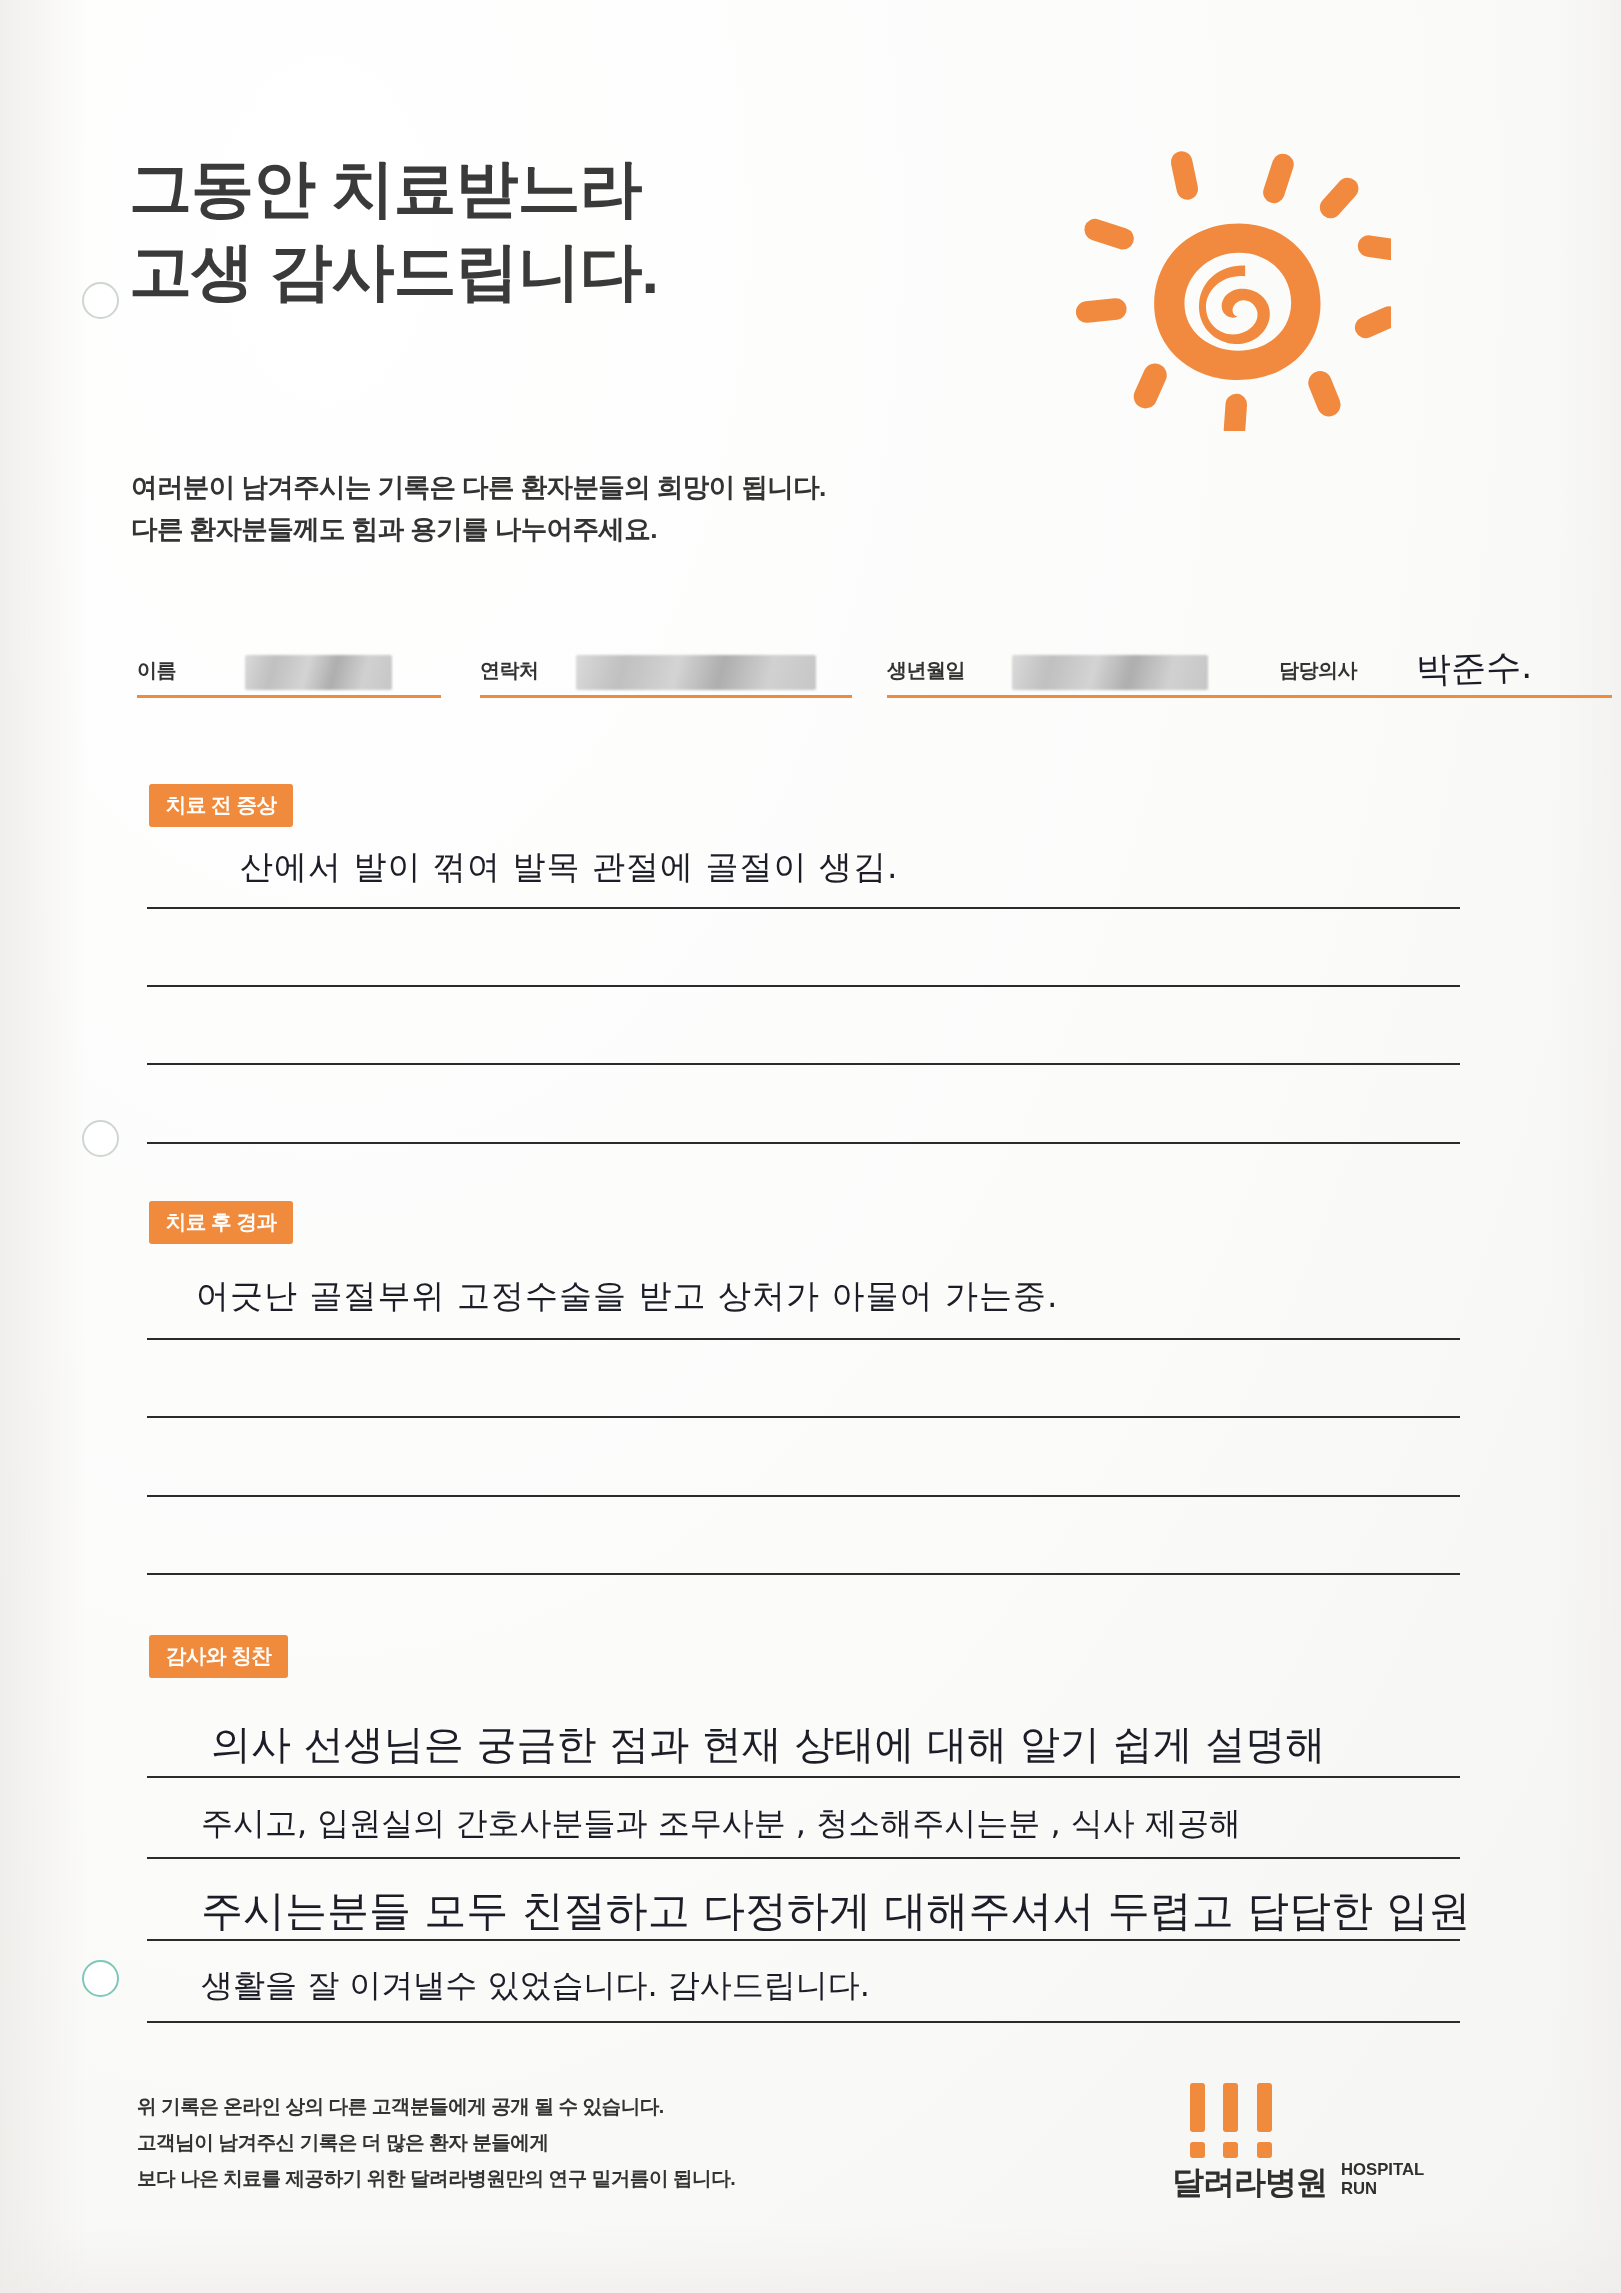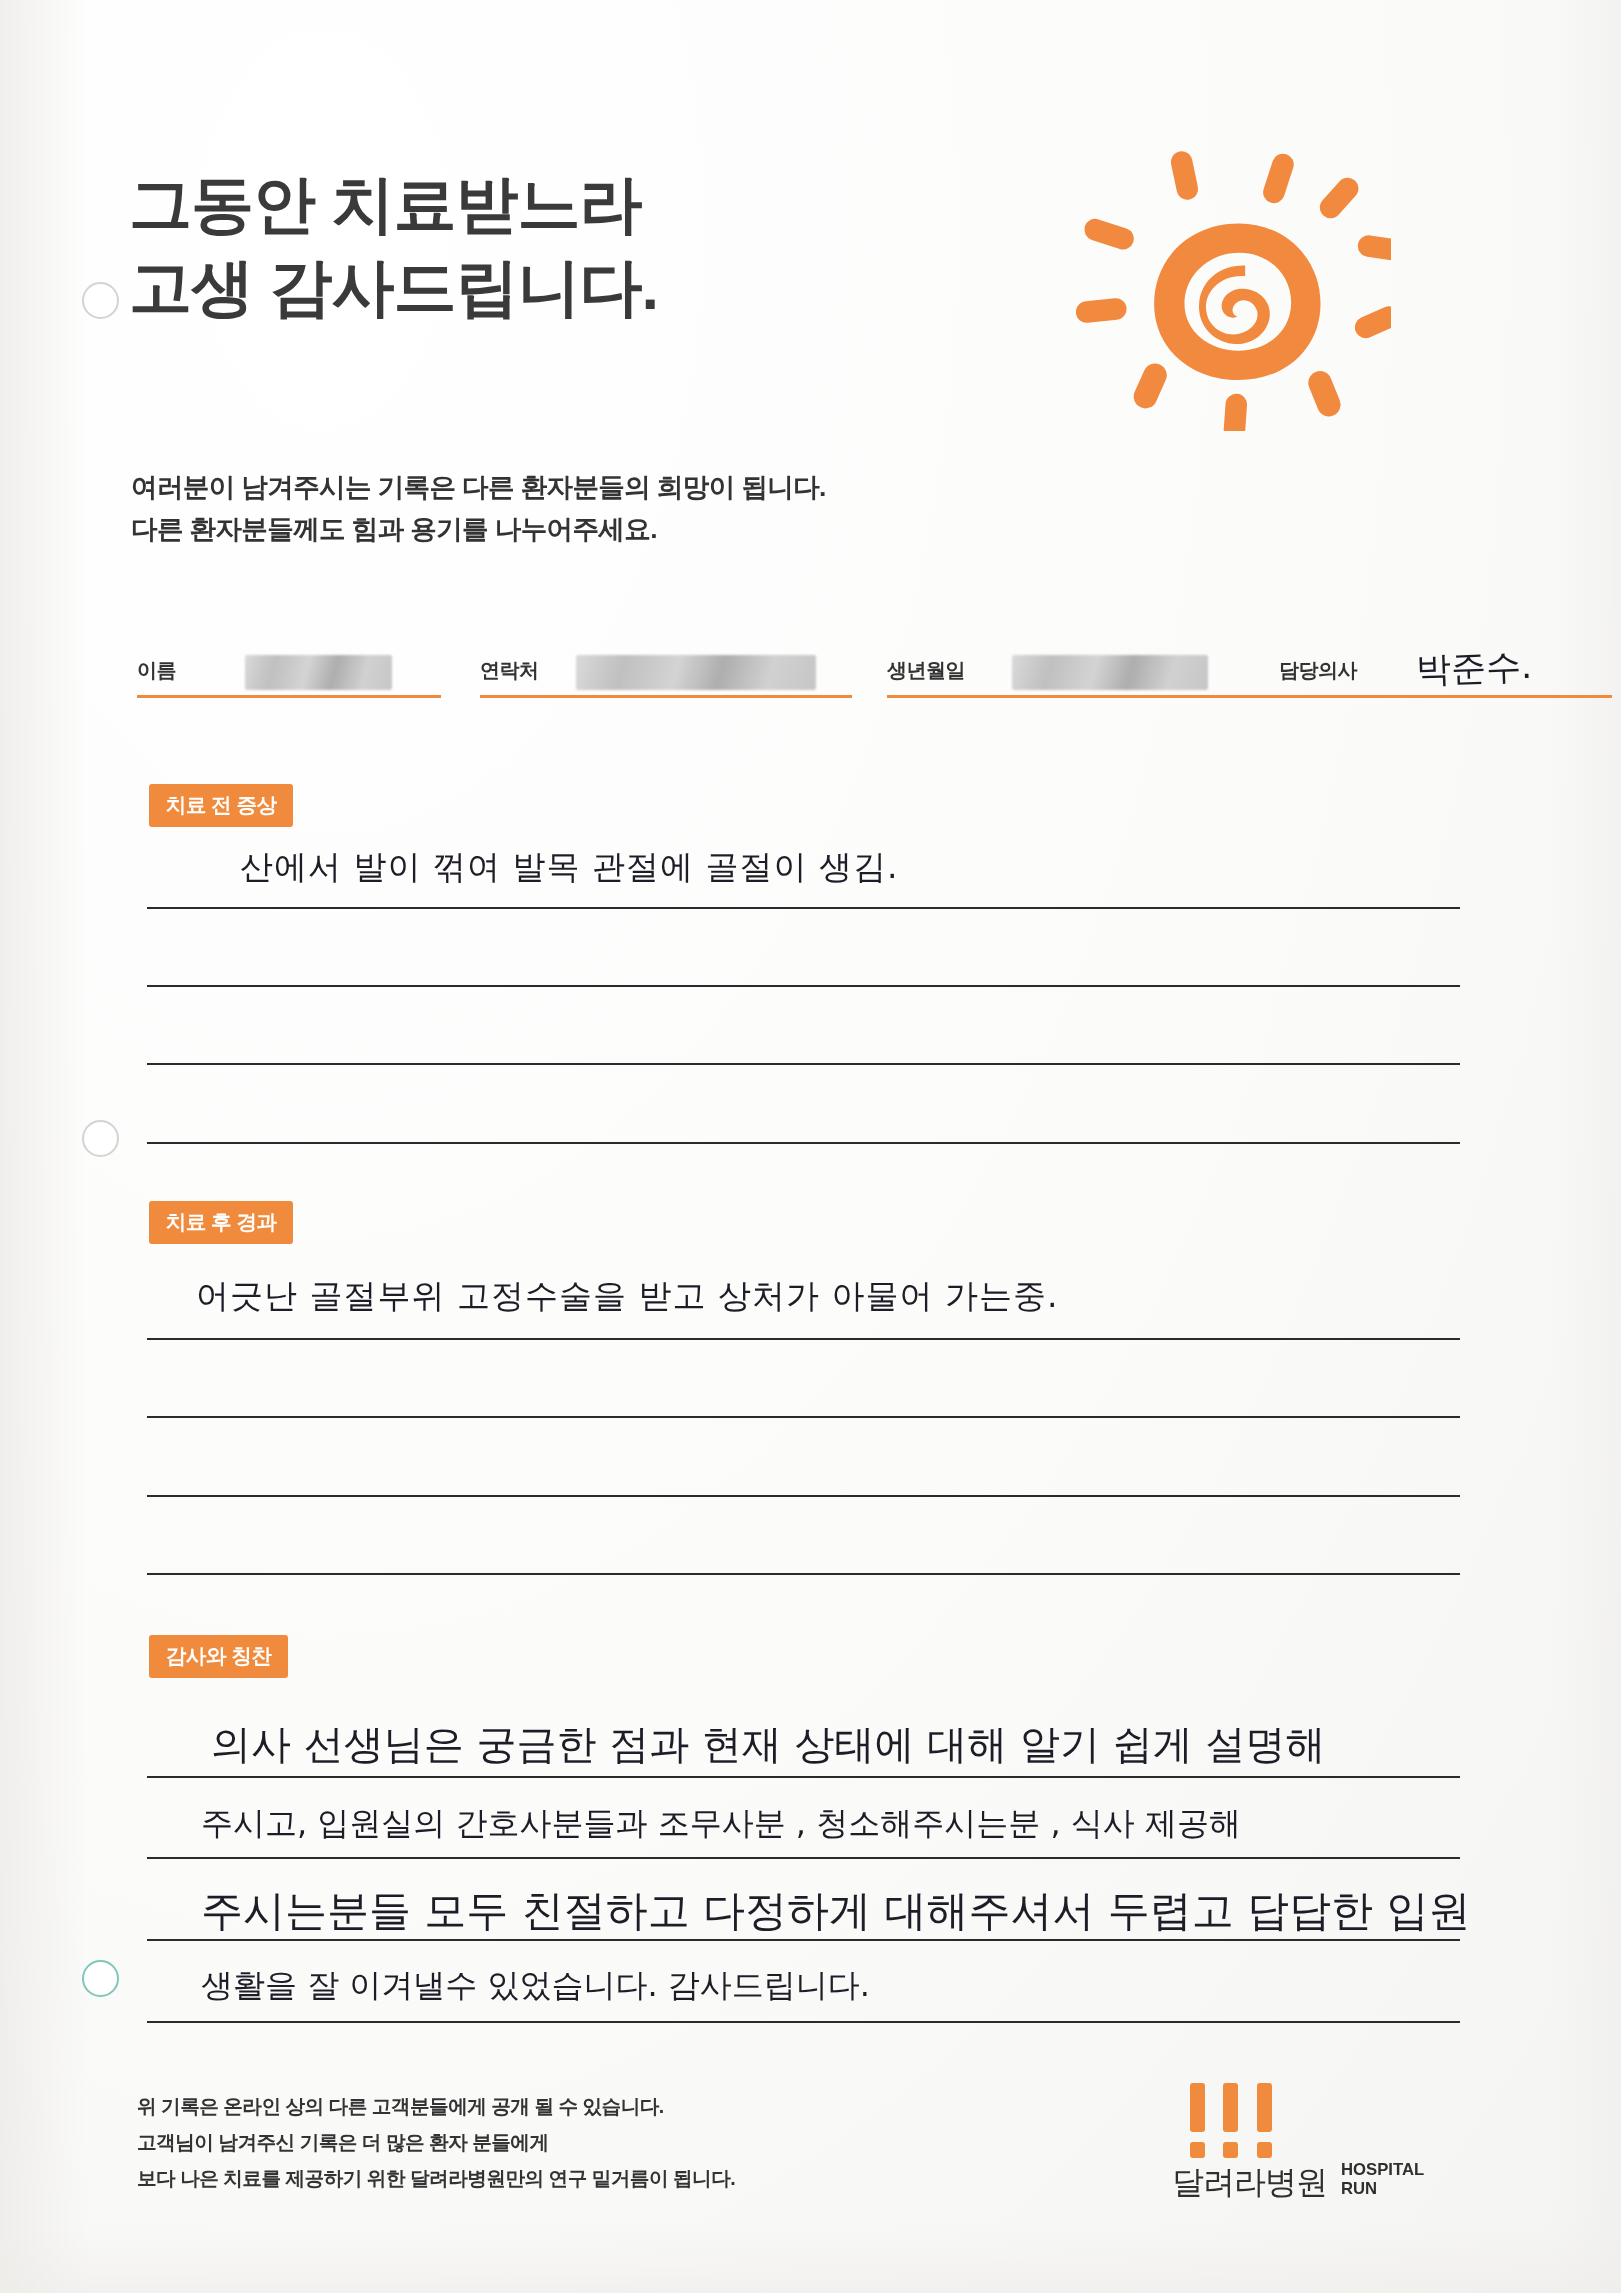--- a/index.html
+++ b/index.html
@@ -55,21 +55,20 @@
     background: #ffffff;
   }
   .punch-hole.teal { border-color: #7fc6bb; }
 
   
   #headline {
     position: absolute;
     left: 129px;
     top: 147px;
     width: 745px;
-    margin-top: 16px;
   }
   #headline .line {
     font-family: "Liberation Sans", sans-serif;
     font-weight: bold;
     font-size: 63px;
     line-height: 1.32;
     letter-spacing: -1px;
     color: #3a3a3a;
     white-space: nowrap;
   }
@@ -204,21 +203,21 @@
     position: absolute;
     width: 15.7px;
     background: #f08a3c;
   }
   .bang-stem { top: 0; height: 49px; border-radius: 2.9px; }
   .bang-dot { top: 59px; height: 15.7px; border-radius: 2.9px; }
   #brand-name {
     position: absolute;
     left: 0; top: 78px;
     font-size: 32px;
-    font-weight: normal;
+    font-weight: bold;
     color: #2f2f2f;
     letter-spacing: -1px;
     white-space: nowrap;
   }
   #brand-en {
     position: absolute;
     left: 169px; top: 78px;
     font-size: 16.7px;
     font-weight: bold;
     color: #2f2f2f;

